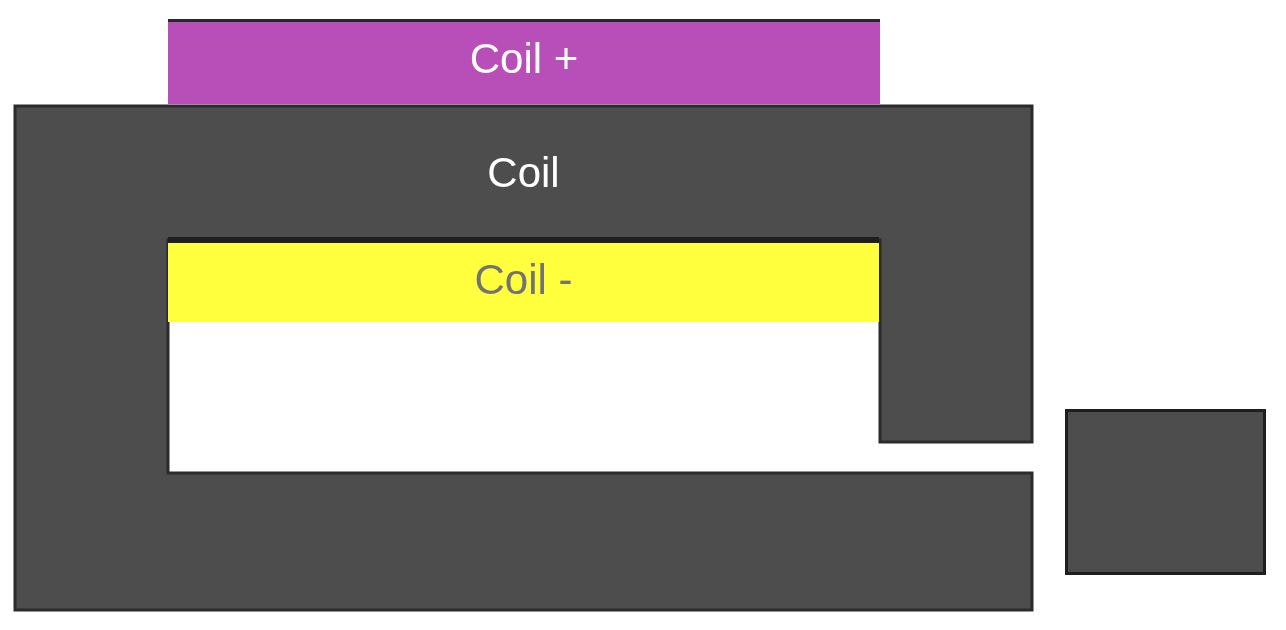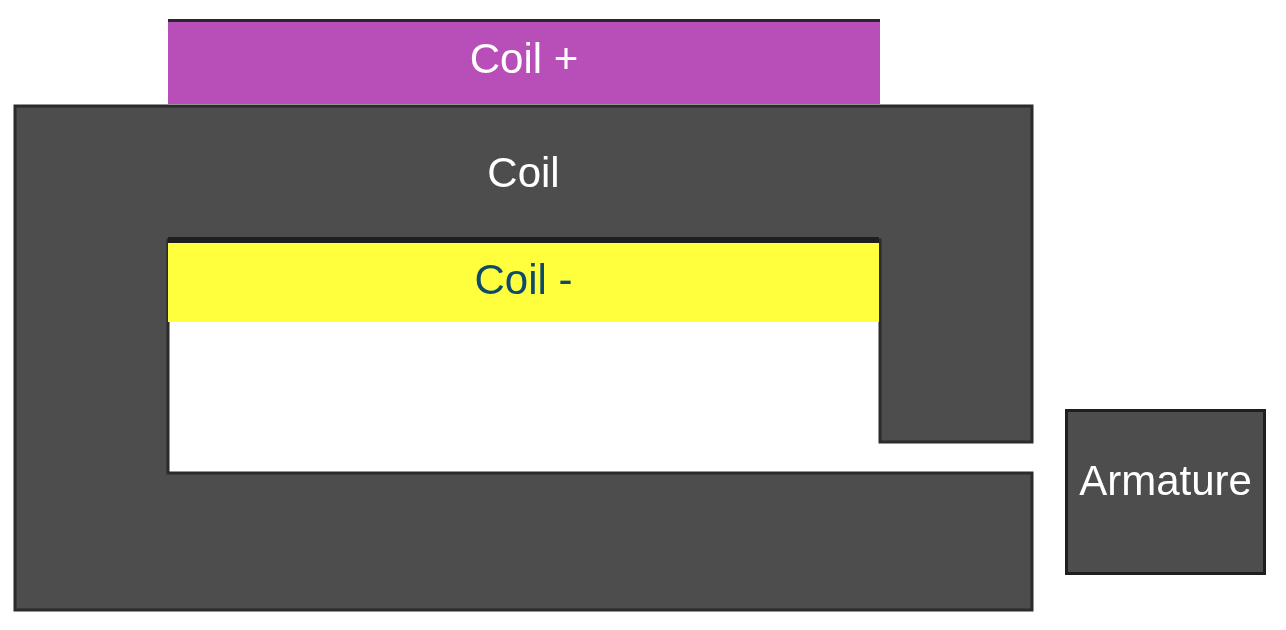--- a/index.html
+++ b/index.html
@@ -79,18 +79,17 @@
   <svg id="core-svg" class="abs" viewBox="0 0 1286 630" aria-hidden="true">
     <polygon stroke-width="3" points="15,106 1032,106 1032,442 880,442 880,240 168,240 168,473 1032,473 1032,610 15,610" style="fill: rgb(77, 77, 77); stroke: rgb(43, 43, 43);"></polygon>
   </svg>
 
   <div id="coil-plus" class="abs" style="background-color: rgb(184, 79, 184);"></div>
   <div id="coil-plus-label" class="abs label" style="color: rgb(255, 255, 255);">Coil +</div>
 
   <div id="core-label" class="abs label" style="color: rgb(255, 255, 255);">Coil</div>
 
   <div id="coil-minus" class="abs" style="background-color: rgb(255, 255, 61);"></div>
-  <div id="coil-minus-label" class="abs label" style="color: #0c4a6e;">Coil -</div>
+  <div id="coil-minus-label" class="abs label" style="color: #737373;">Coil -</div>
 
   <div id="armature" class="abs" style="background-color: rgb(77, 77, 77);"></div>
-  <div id="armature-label" class="abs label" style="color: rgb(255, 255, 255);">Armature</div>
 
 </div>
 
 </body></html>

